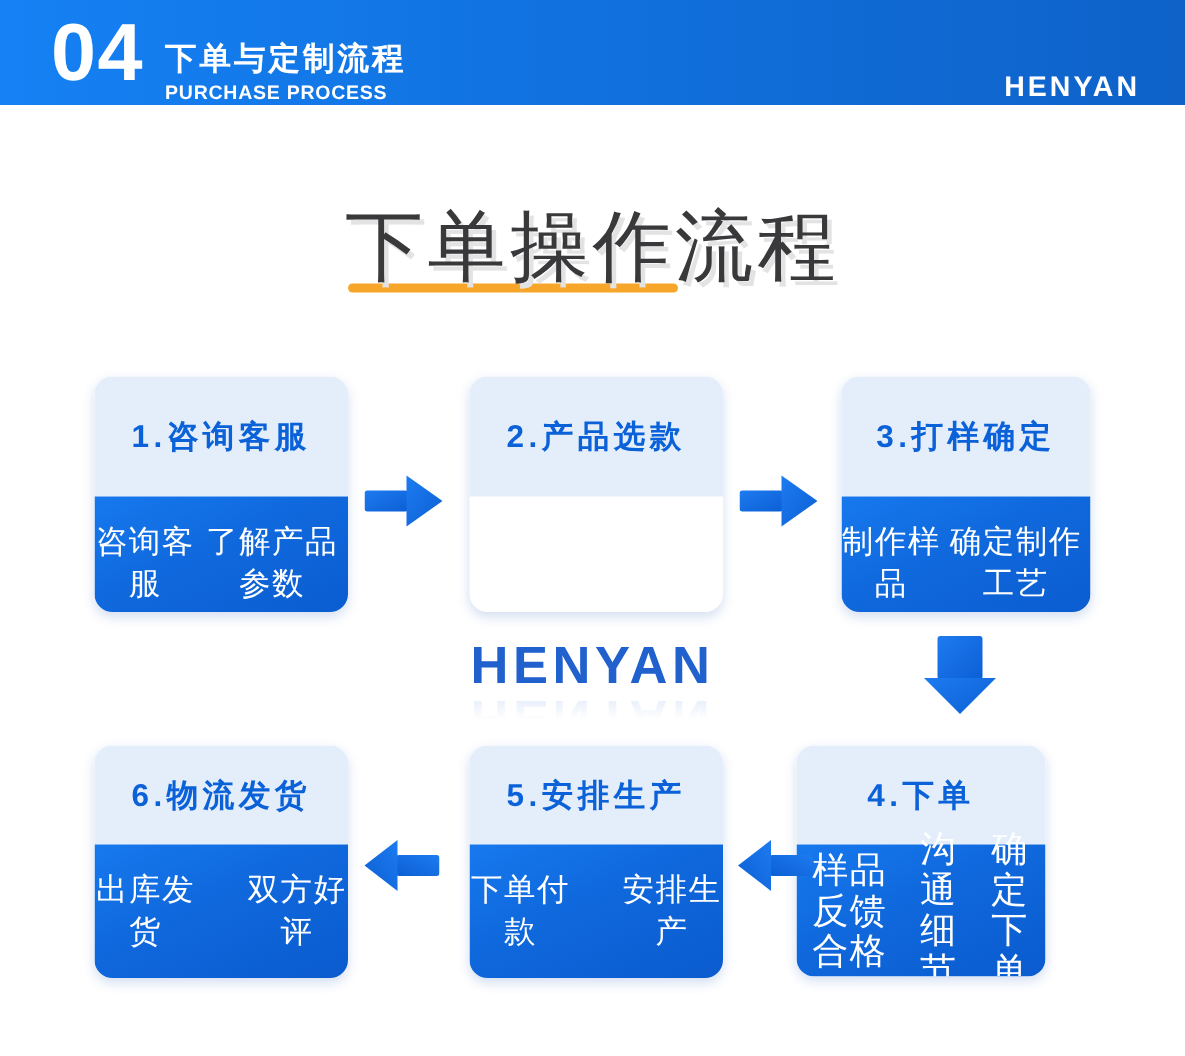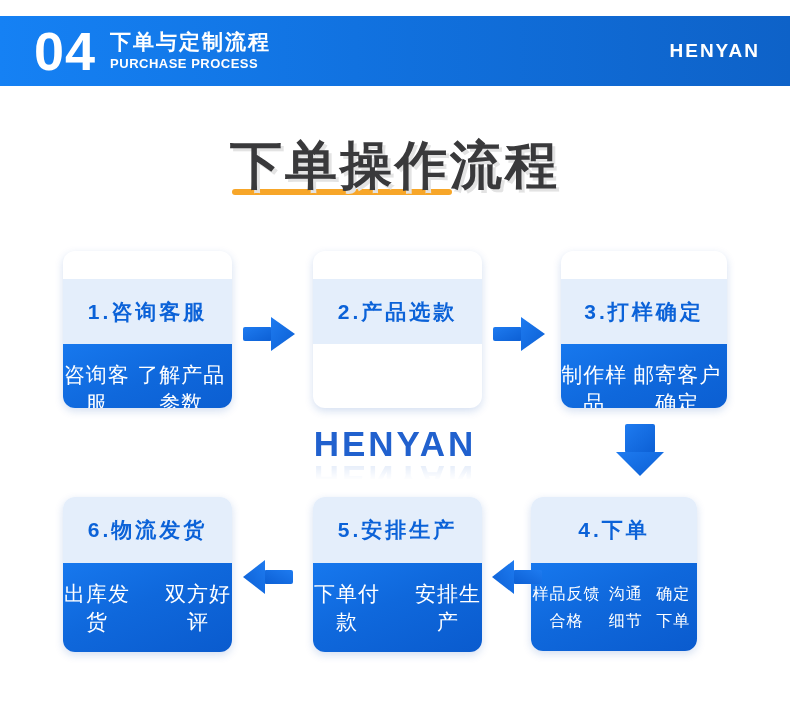--- a/index.html
+++ b/index.html
@@ -2,39 +2,39 @@
 <html><head>
 <meta charset="utf-8">
 <style>
   html,body{margin:0;padding:0;background:#fff;}
   .canvas{
     position:relative;width:790px;height:704px;background:#ffffff;overflow:hidden;
     font-family:"Liberation Sans","DejaVu Sans",sans-serif;
   }
   
   .banner{
-    position:absolute;left:0;top:16px;width:790px;height:70px;
+    position:absolute;left:0;top:0;width:790px;height:70px;
     background:linear-gradient(90deg,#1581F4 0%,#1172E0 45%,#0E62C8 100%);
-    display:flex;align-items:center;
+    display:flex;align-items:flex-end;
   }
   .banner-number{
     font-size:54px;font-weight:bold;color:#ffffff;line-height:70px;
     margin-left:34px;letter-spacing:1px;
   }
   .banner-titles{margin-left:14px;display:flex;flex-direction:column;justify-content:center;}
   .banner-title{font-size:21px;font-weight:bold;color:#ffffff;letter-spacing:2px;line-height:24px;}
   .banner-subtitle{font-size:13px;font-weight:bold;color:#ffffff;letter-spacing:0.5px;line-height:16px;margin-top:2px;}
   .banner-brand{
     margin-left:auto;margin-right:30px;font-size:19px;font-weight:bold;
     color:#ffffff;letter-spacing:2px;
   }
   
   .page-title-wrap{position:absolute;left:0;top:134px;width:790px;text-align:center;}
   .page-title{
-    position:relative;display:inline-block;font-size:52px;font-weight:bold;
+    position:relative;display:inline-block;font-size:52px;font-weight:normal;
     color:#39393B;letter-spacing:3px;line-height:62px;
     text-shadow:3px 3px 0 #e3e3e3;
   }
   .page-title .txt{position:relative;z-index:1;}
   .title-underline{
     position:absolute;left:2px;bottom:1px;width:220px;height:6px;
     border-radius:3px;z-index:0;
   }
   
   .watermark{position:absolute;left:0;top:424px;width:790px;text-align:center;}
@@ -52,29 +52,29 @@
   }
   .card-head{
     background:#E4EEFB;display:flex;align-items:center;justify-content:center;
     font-size:21px;font-weight:bold;color:#0B62D8;letter-spacing:3px;
   }
   .card-body{
     background:linear-gradient(155deg,#1778EE 0%,#0F68DC 45%,#0A5BCE 100%);
     display:flex;flex-direction:row;align-items:center;justify-content:center;
     color:#ffffff;font-size:21px;line-height:28px;letter-spacing:1px;text-align:center;
   }
-  .card-body.compact{font-size:16px;line-height:27px;}
+  .card-body.compact{font-size:24px;line-height:27px;}
   
   #card-1{left:63px;top:251px;width:169px;height:157px;}
   #card-2{left:313px;top:251px;width:169px;height:157px;}
   #card-3{left:561px;top:251px;width:166px;height:157px;}
   #card-4{left:531px;top:497px;width:166px;height:154px;}
   #card-5{left:313px;top:497px;width:169px;height:155px;}
   #card-6{left:63px;top:497px;width:169px;height:155px;}
-  #card-1 .card-head,#card-2 .card-head,#card-3 .card-head{height:65px;margin-top:28px;}
+  #card-1 .card-head,#card-2 .card-head,#card-3 .card-head{height:80px;}
   #card-4 .card-head,#card-5 .card-head,#card-6 .card-head{height:66px;}
   #card-1 .card-body,#card-2 .card-body,#card-3 .card-body{height:89px;}
   #card-4 .card-body{height:88px;}
   #card-5 .card-body,#card-6 .card-body{height:89px;gap:33px;}
   
   .arrow{position:absolute;}
   #arrow-1{left:243px;top:316px;}
   #arrow-2{left:493px;top:316px;}
   #arrow-3{left:615px;top:424px;}
   #arrow-4{left:492px;top:560px;}
@@ -110,21 +110,21 @@
   </div>
 
   <div class="card" id="card-2">
     <div class="card-head">2.产品选款</div>
   </div>
 
   <div class="card" id="card-3">
     <div class="card-head">3.打样确定</div>
     <div class="card-body">
       <div>制作样品</div>
-      <div>邮寄客户确定</div>
+      <div>确定制作工艺</div>
     </div>
   </div>
 
   <div class="card" id="card-4">
     <div class="card-head">4.下单</div>
     <div class="card-body compact">
       <div>样品反馈合格</div>
       <div>沟通细节</div>
       <div>确定下单</div>
     </div>

